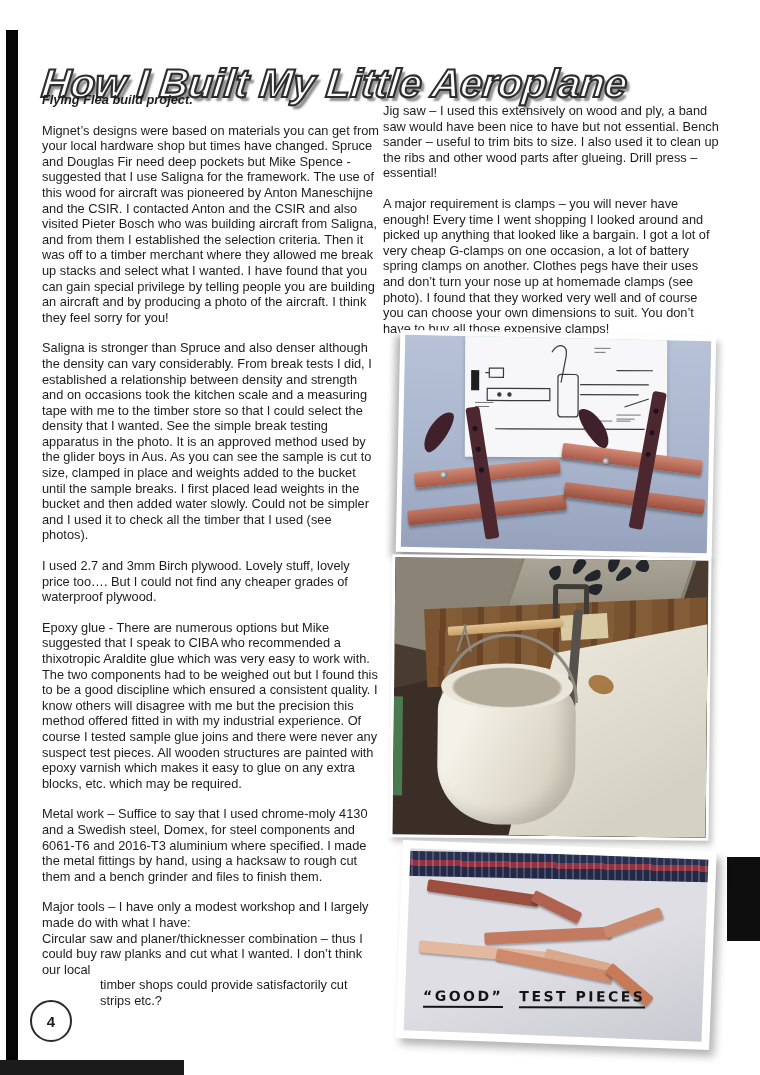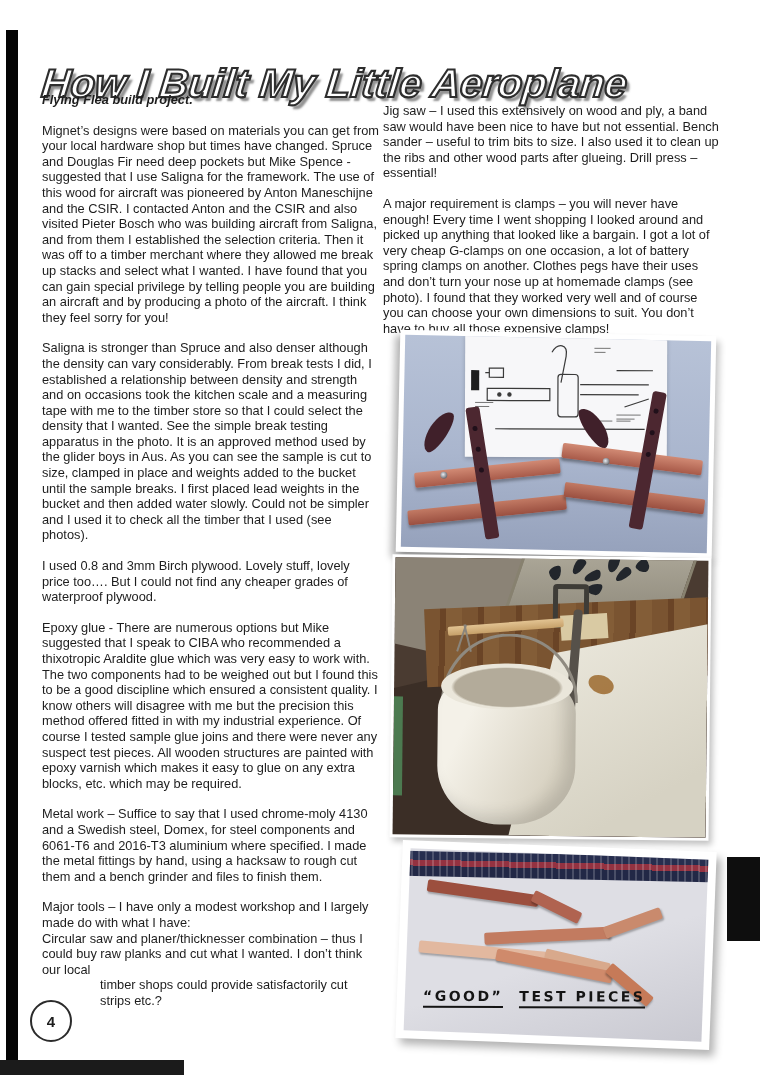--- a/index.html
+++ b/index.html
@@ -125,21 +125,21 @@
 <div class="left-rule"></div>
 <div class="bottom-edge"></div>
 <div class="right-artifact"></div>
 
 <h1 class="title">How I Built My Little Aeroplane</h1>
 
 <div class="col" id="left-col">
   <p class="subtitle">Flying Flea build project.</p>
   <p>Mignet’s designs were based on materials you can get from your local hardware shop but times have changed. Spruce and Douglas Fir need deep pockets but Mike Spence -suggested that I use Saligna for the framework. The use of this wood for aircraft was pioneered by Anton Maneschijne and the CSIR. I contacted Anton and the CSIR and also visited Pieter Bosch who was building aircraft from Saligna, and from them I established the selection criteria. Then it was off to a timber merchant where they allowed me break up stacks and select what I wanted. I have found that you can gain special privilege by telling people you are building an aircraft and by producing a photo of the aircraft. I think they feel sorry for you!</p>
   <p>Saligna is stronger than Spruce and also denser although the density can vary considerably. From break tests I did, I established a relationship between density and strength and on occasions took the kitchen scale and a measuring tape with me to the timber store so that I could select the density that I wanted. See the simple break testing apparatus in the photo. It is an approved method used by the glider boys in Aus. As you can see the sample is cut to size, clamped in place and weights added to the bucket until the sample breaks. I first placed lead weights in the bucket and then added water slowly. Could not be simpler and I used it to check all the timber that I used (see photos).</p>
-  <p>I used 0.8 and 3mm Birch plywood. Lovely stuff, lovely price too…. But I could not find any cheaper grades of waterproof plywood.</p>
+  <p>I used 2.7 and 3mm Birch plywood. Lovely stuff, lovely price too…. But I could not find any cheaper grades of waterproof plywood.</p>
   <p>Epoxy glue - There are numerous options but Mike suggested that I speak to CIBA who recommended a thixotropic Araldite glue which was very easy to work with. The two components had to be weighed out but I found this to be a good discipline which ensured a consistent quality. I know others will disagree with me but the precision this method offered fitted in with my industrial experience. Of course I tested sample glue joins and there were never any suspect test pieces. All wooden structures are painted with epoxy varnish which makes it easy to glue on any extra blocks, etc. which may be required.</p>
   <p>Metal work – Suffice to say that I used chrome-moly 4130 and a Swedish steel, Domex, for steel components and 6061-T6 and 2016-T3 aluminium where specified. I made the metal fittings by hand, using a hacksaw to rough cut them and a bench grinder and files to finish them.</p>
   <p style="margin-bottom:0;">
     <span>Major tools – I have only a modest workshop and I largely made do with what I have:</span><br>
     <span>Circular saw and planer/thicknesser combination – thus I could buy raw planks and cut what I wanted. I don’t think our local</span>
   </p>
   <div class="tail-line">timber shops could provide satisfactorily cut strips etc.?</div>
 </div>
 
 <div class="col" id="right-col">

